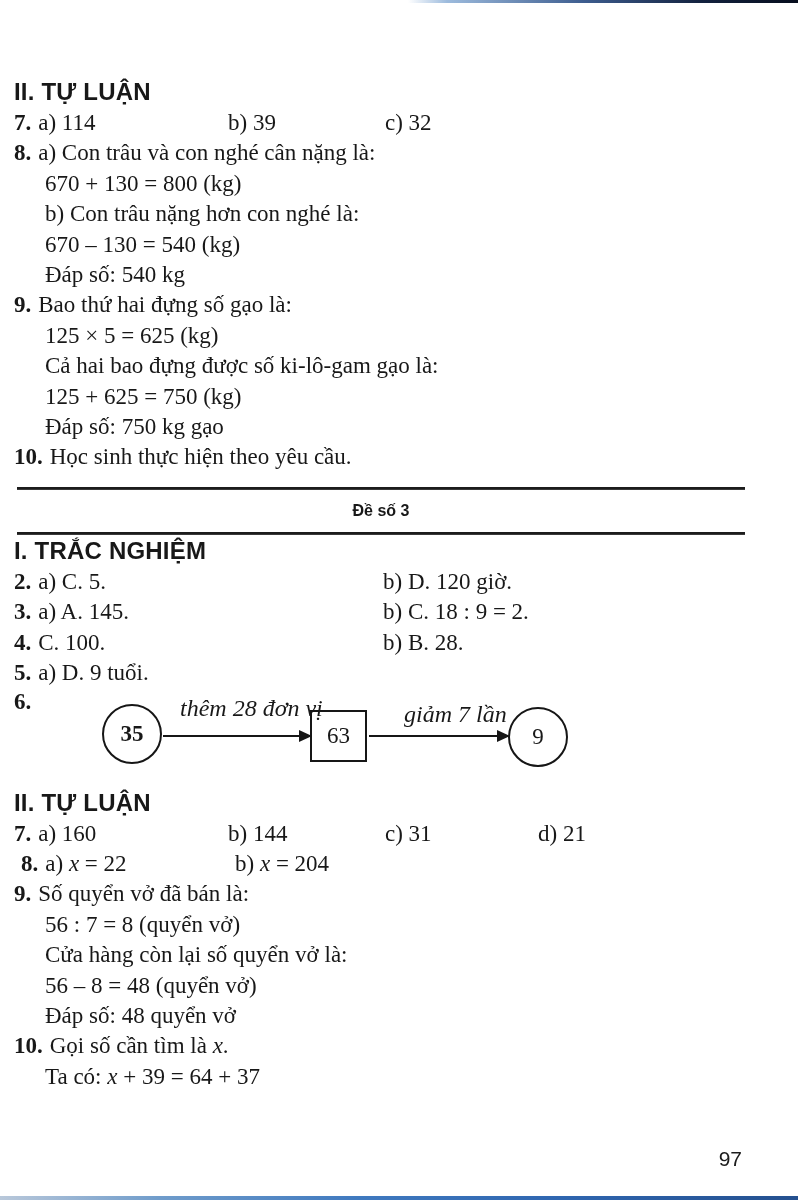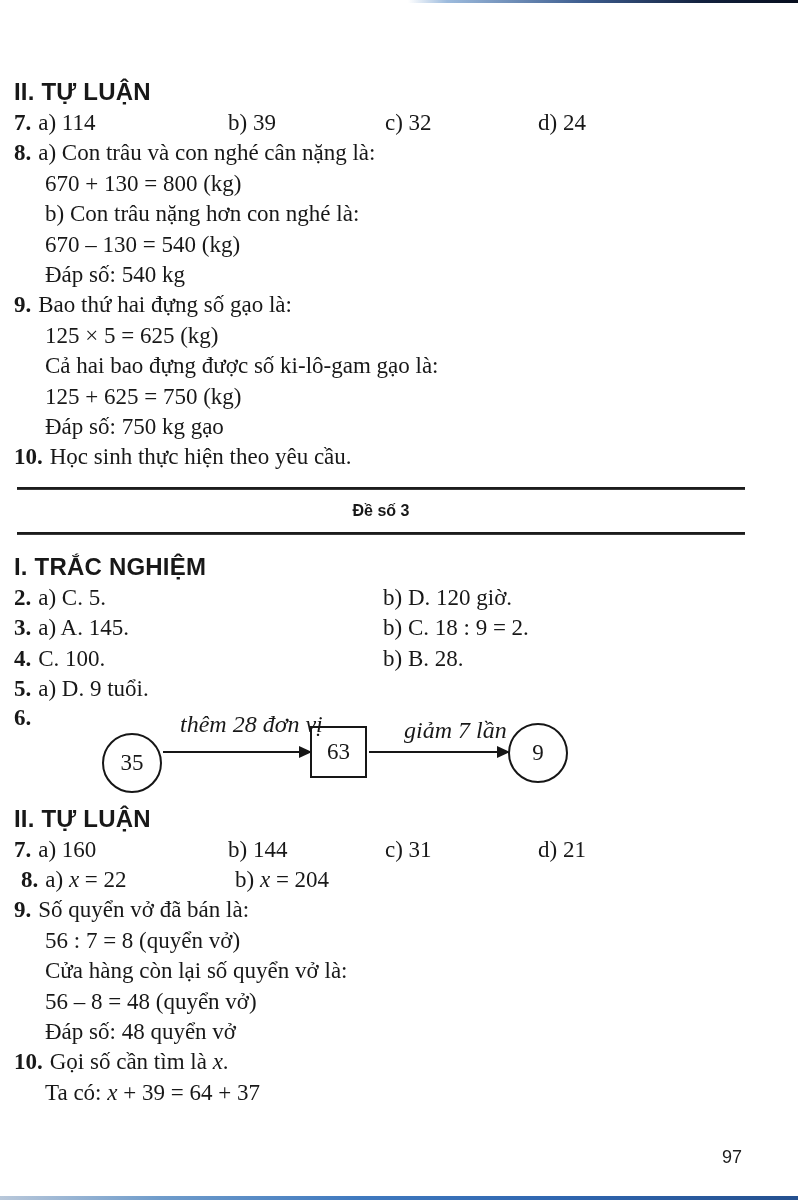--- a/index.html
+++ b/index.html
@@ -61,33 +61,33 @@
   }
   .test-title {
     margin-left: 17px;
     width: 728px;
     text-align: center;
     font-family: "Liberation Sans", "DejaVu Sans", sans-serif;
     font-weight: bold;
     font-size: 16px;
     line-height: 42px;
   }
-  .mt16 { margin-top: 16px; }
+  .mt16 { }
   .mt10 { margin-top: 10px; }
   
   .diagram { position: relative; height: 88px; }
   .diagram .qnum { position: absolute; left: 14px; top: 0px; font-weight: bold; }
   .node-circle {
     position: absolute;
     width: 60px; height: 60px;
     border: 2px solid #161616;
     border-radius: 50%;
     display: flex; align-items: center; justify-content: center;
   }
-  .node-circle.start { left: 102px; top: 28px; font-weight: normal; }
+  .node-circle.start { left: 102px; top: 15px; font-weight: bold; }
   .node-circle.end { left: 508px; top: 18px; }
   .node-box {
     position: absolute;
     left: 310px; top: 21px;
     width: 57px; height: 52px;
     border: 2px solid #161616;
     display: flex; align-items: center; justify-content: center;
   }
   .arrow {
     position: absolute;
@@ -113,38 +113,37 @@
     white-space: nowrap;
   }
   .arrow-label.l1 { left: 180px; top: 6px; }
   .arrow-label.l2 { left: 404px; top: 12px; font-family: Liberation Serif, serif; }
   .var { font-style: italic; }
   .page-number {
     position: absolute;
     top: 1147px;
     right: 56px;
     font-family: "Liberation Sans", "DejaVu Sans", sans-serif;
-    font-size: 18px;
+    font-size: 21px;
     color: #1c1c1c;
   }
 </style>
 </head>
 <body>
 
 <div class="page">
 
   <div class="top-edge"></div>
 
   <div class="heading-sans">II. TỰ LUẬN</div>
 
   <div class="grid4 line">
     <div><span class="num">7.</span><span>a) 114</span></div>
     <div>b) 39</div>
     <div>c) 32</div>
-    <div>d) 24</div>
   </div>
 
   <div class="item line"><span class="num">8.</span><span>a) Con trâu và con nghé cân nặng là:</span></div>
   <div class="sub line">670 + 130 = 800 (kg)</div>
   <div class="sub line">b) Con trâu nặng hơn con nghé là:</div>
   <div class="sub line">670 – 130 = 540 (kg)</div>
   <div class="sub line">Đáp số: 540 kg</div>
 
   <div class="item line"><span class="num">9.</span><span>Bao thứ hai đựng số gạo là:</span></div>
   <div class="sub line">125 × 5 = 625 (kg)</div>

